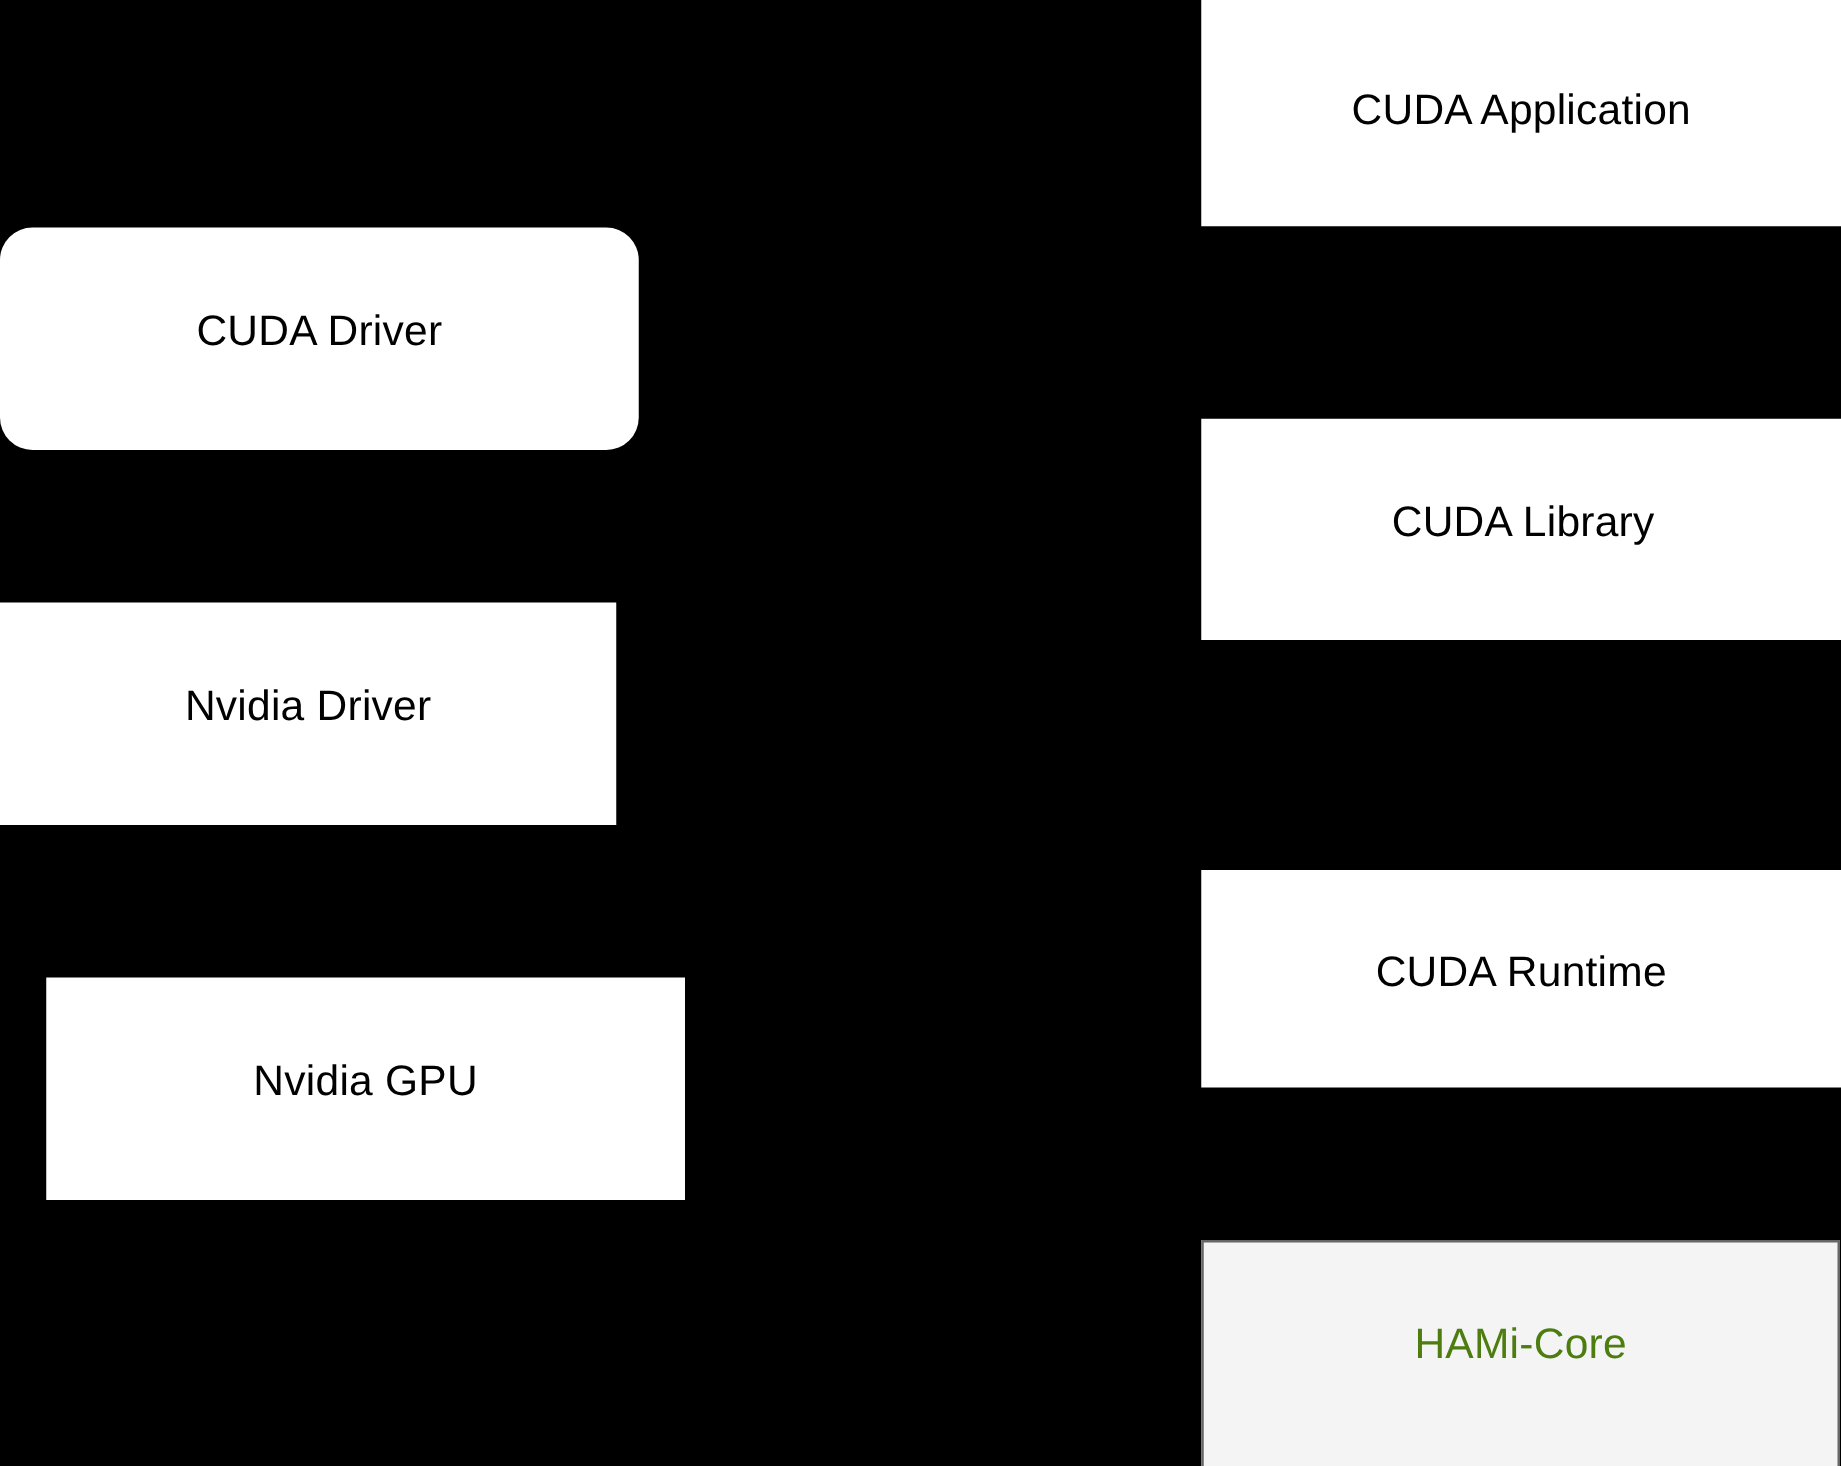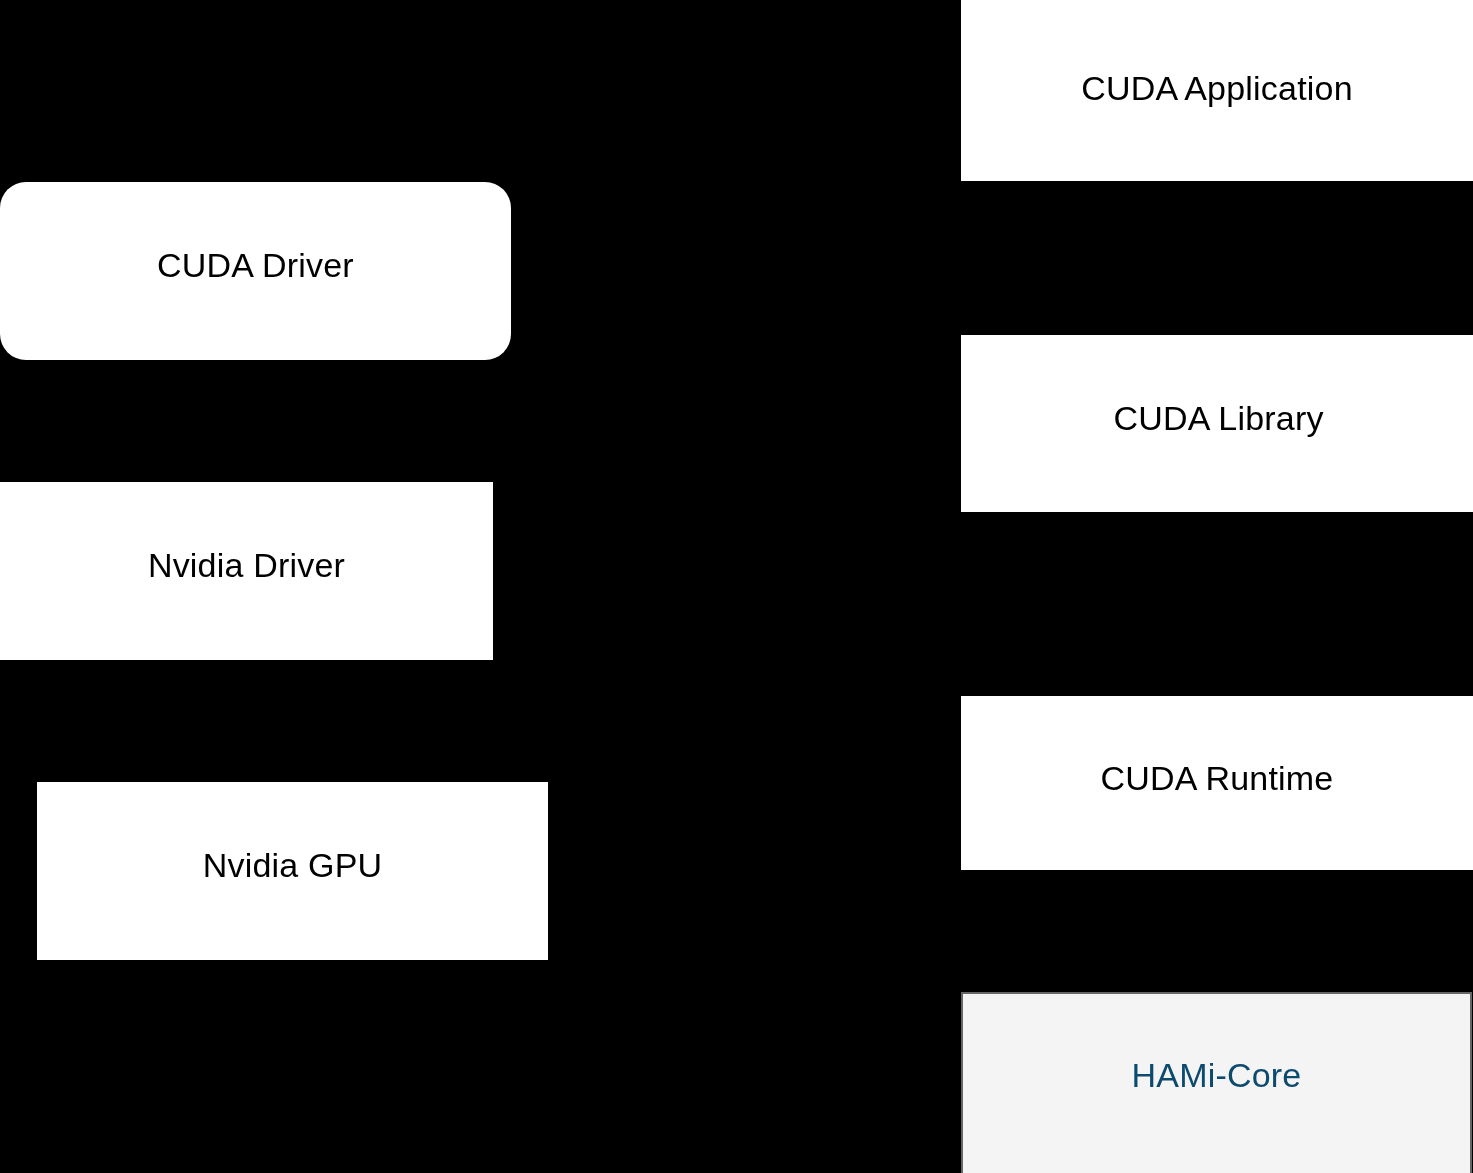--- a/index.html
+++ b/index.html
@@ -39,21 +39,21 @@
   .node.plain .node-label {
     color: #000000;
     text-align: center;
   }
   
   .node.shaded {
     background: #f4f4f4;
     border: 2px solid #666666;
   }
   .node.shaded .node-label {
-    color: #0c4a6e;
+    color: #4d7c0f;
   }
 
   
   #node-cuda-driver {
     left: 0px;  top: 182px;  width: 511px;  height: 178px;
     padding-top: 63px;
     border-radius: 26px;
   }
   #node-nvidia-driver {
     left: 0px;  top: 482px;  width: 493px;  height: 178px;

